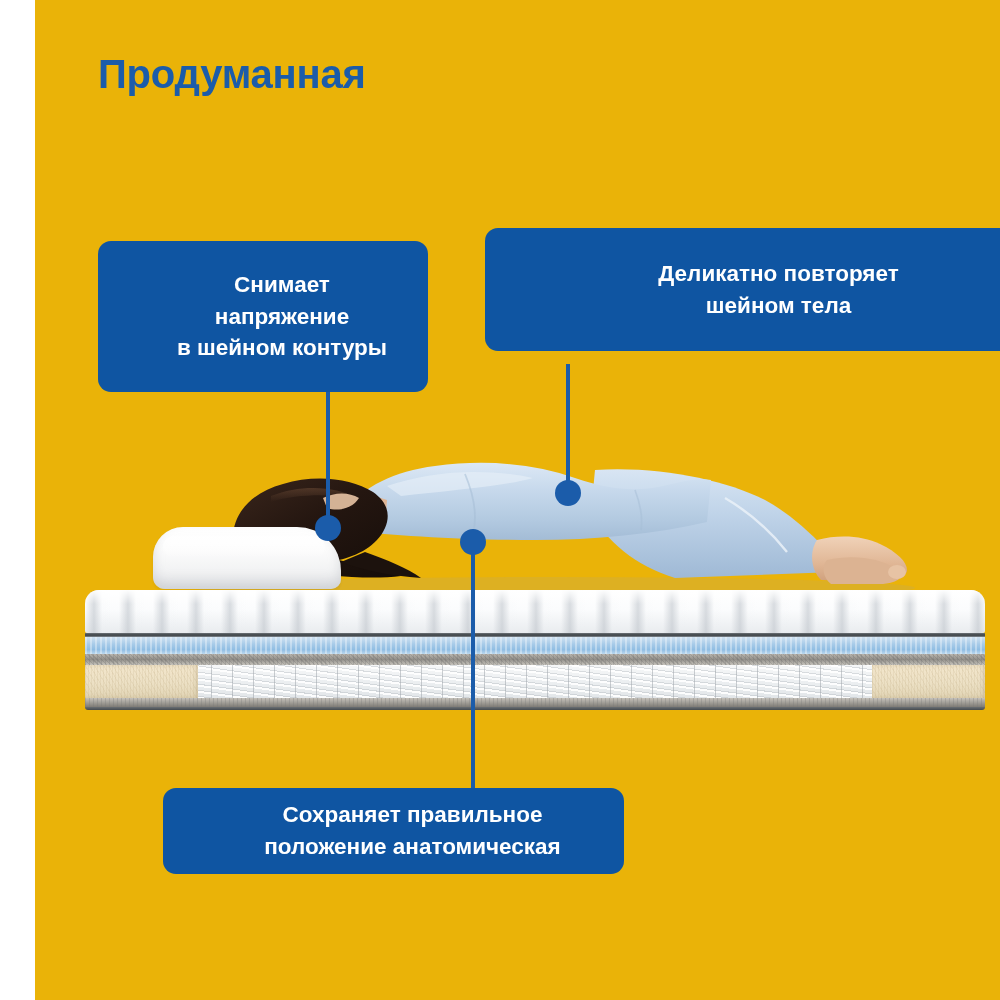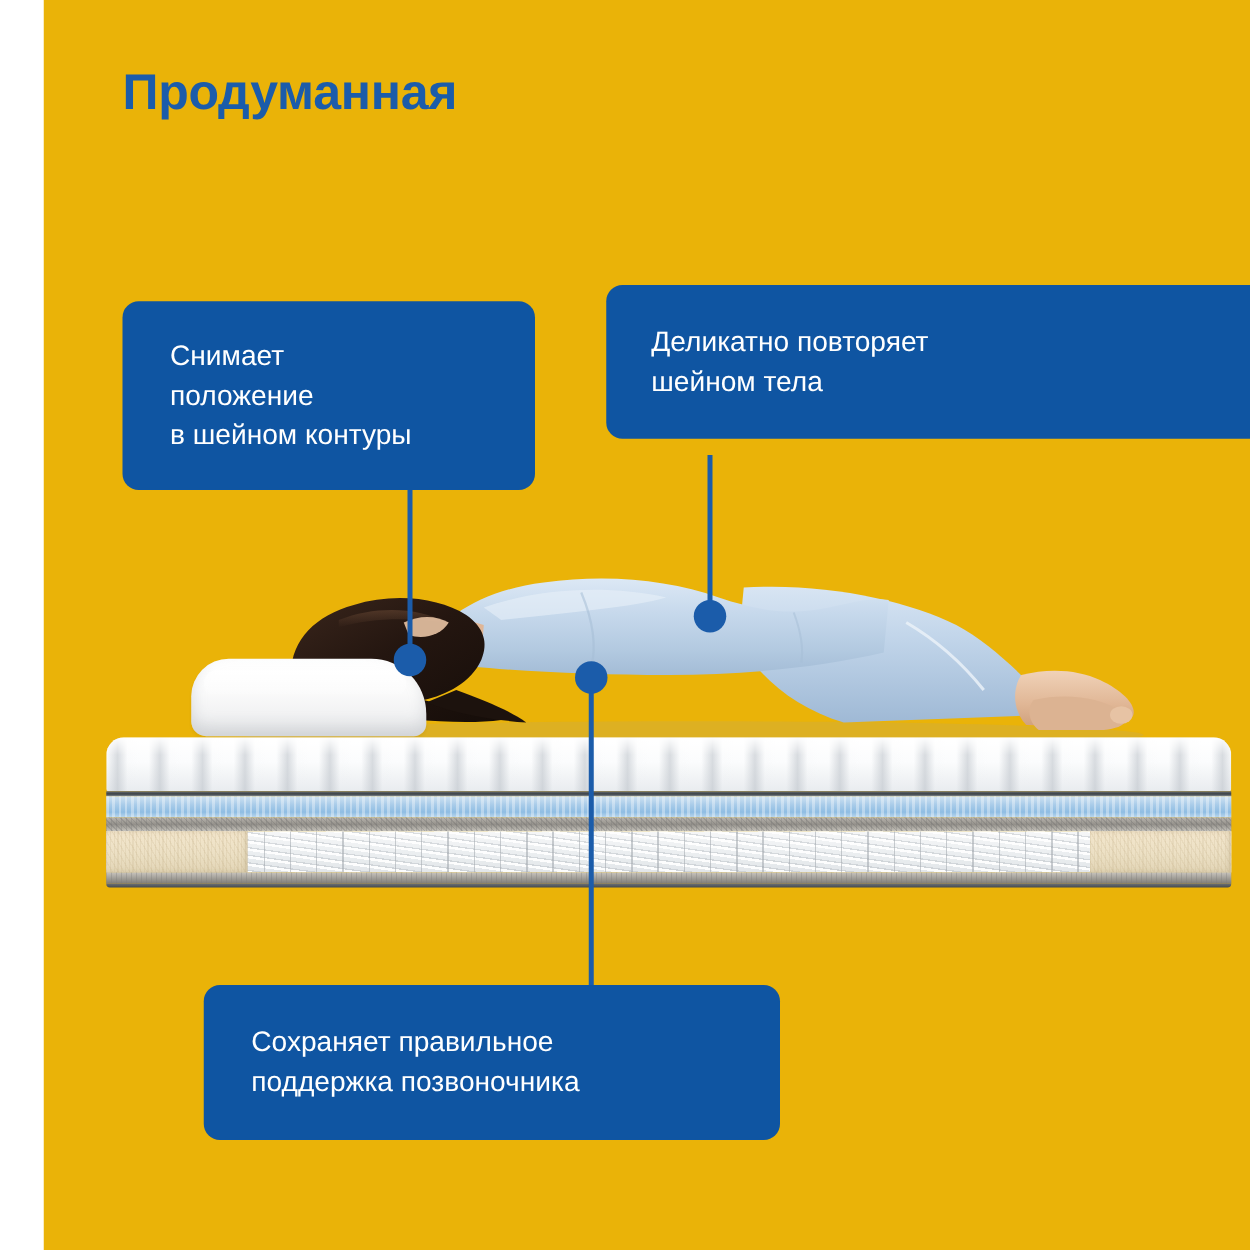--- a/index.html
+++ b/index.html
@@ -9,28 +9,28 @@
   .stage{position:absolute;inset:0;width:1000px;height:1000px;background:#eab308;margin-left:35px;}
 
   
   .title{position:absolute;left:63px;top:48px;width:760px;
          font-size:40px;line-height:1.33;font-weight:700;color:#1b5caa;
          letter-spacing:-0.2px;}
   .title .l{display:block;}
 
   
   .callout{position:absolute;background:#0f55a2;border-radius:13px;
-           color:#ffffff;font-weight:400;font-size:22.5px;line-height:1.42;
-           box-sizing:border-box;display:flex;align-items:center;}
+           color:#ffffff;font-weight:700;font-size:22.5px;line-height:1.42;
+           box-sizing:border-box;display:flex;align-items:center;text-align:center;}
   .callout .txt{display:block;width:100%;}
   .callout .l{display:block;white-space:nowrap;}
 
   #callout-neck{left:63px;top:241px;width:330px;height:151px;padding:0 0 0 38px;}
   #callout-contour{left:450px;top:228px;width:551px;height:123px;padding:0 0 0 36px;}
-  #callout-spine{left:128px;top:788px;width:461px;height:124px;padding:0 0 0 38px;}
+  #callout-spine{left:128px;top:788px;width:461px;height:86px;padding:0 0 0 38px;}
 
   
   .connector{position:absolute;background:#1b5caa;width:4px;}
   .dot{position:absolute;background:#1b5caa;border-radius:50%;}
 
   #conn-neck{left:291px;top:392px;height:136px;}
   #dot-neck{left:280px;top:515px;width:26px;height:26px;}
 
   #conn-contour{left:531px;top:364px;height:129px;}
   #dot-contour{left:520px;top:480px;width:26px;height:26px;}
@@ -239,32 +239,32 @@
 
   <div class="connector" id="conn-contour"></div>
   <div class="dot" id="dot-contour"></div>
 
   <div class="connector" id="conn-spine"></div>
   <div class="dot" id="dot-spine"></div>
 
   <div class="callout" id="callout-neck">
     <span class="txt">
       <span class="l">Снимает</span>
-      <span class="l">положение</span>
+      <span class="l">напряжение</span>
       <span class="l">в шейном контуры</span>
     </span>
   </div>
 
   <div class="callout" id="callout-contour">
     <span class="txt">
       <span class="l">Деликатно повторяет</span>
       <span class="l">шейном тела</span>
     </span>
   </div>
 
   <div class="callout" id="callout-spine">
     <span class="txt">
       <span class="l">Сохраняет правильное</span>
-      <span class="l">поддержка позвоночника</span>
+      <span class="l">положение анатомическая</span>
     </span>
   </div>
 
 </div>
 
 </body></html>

